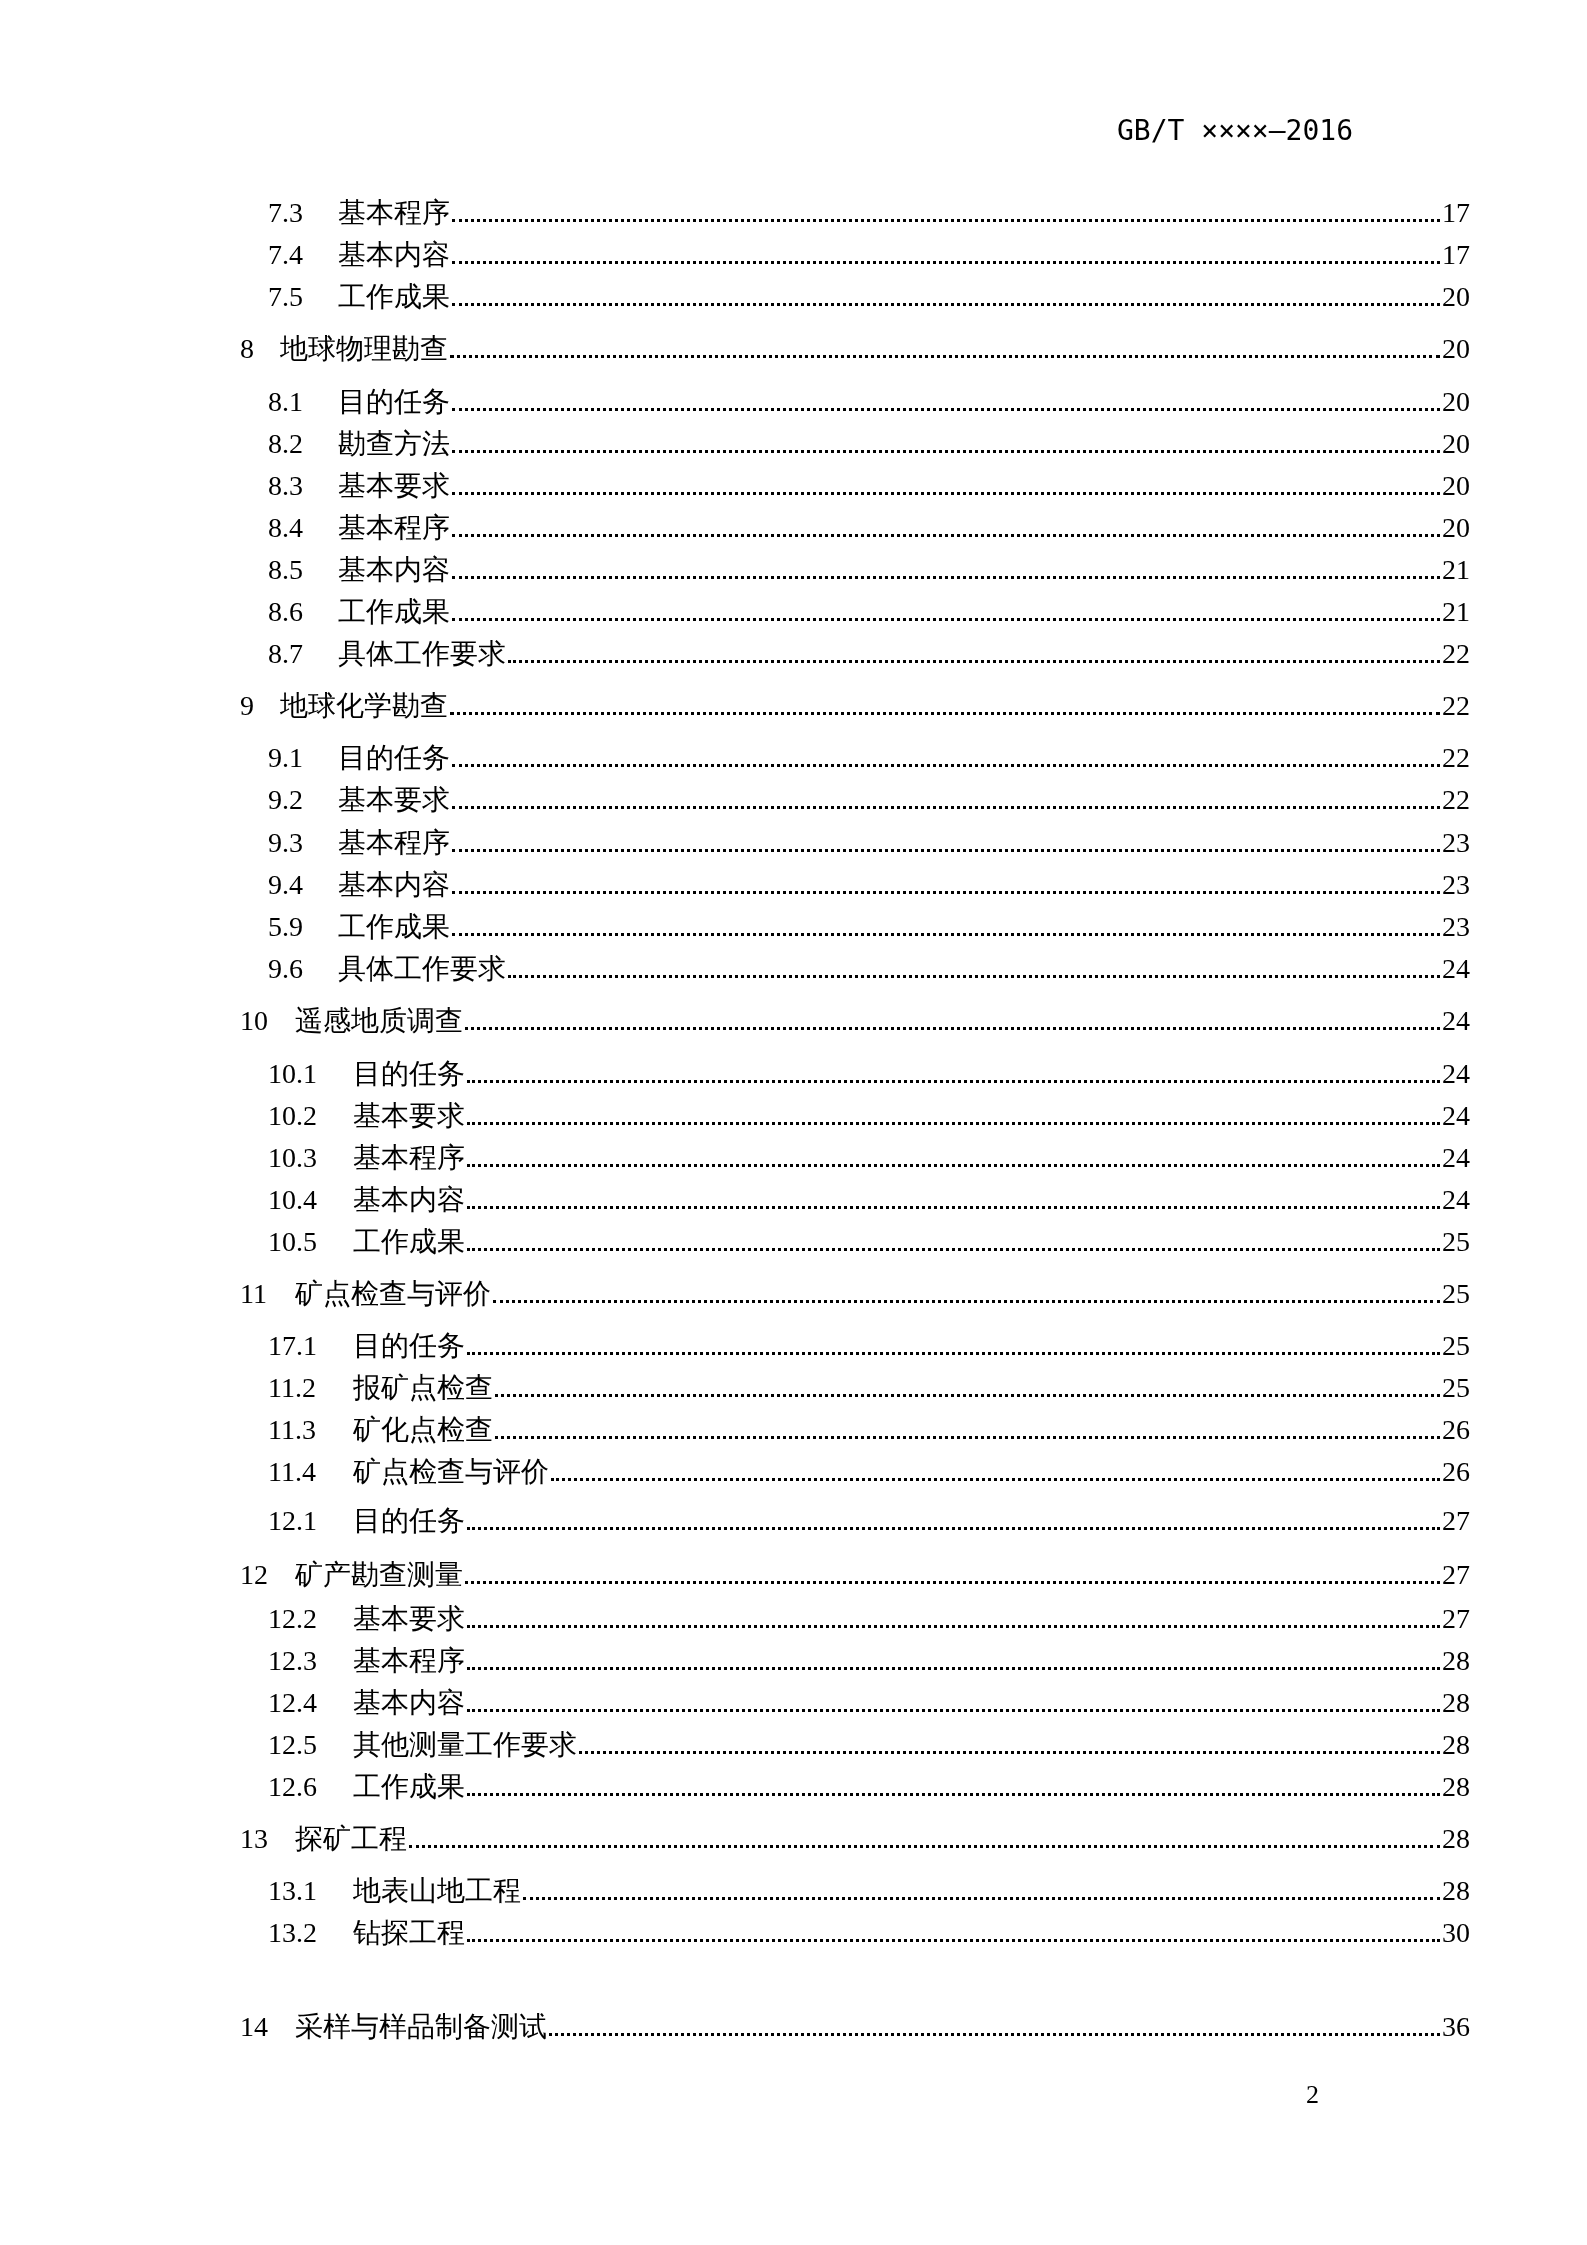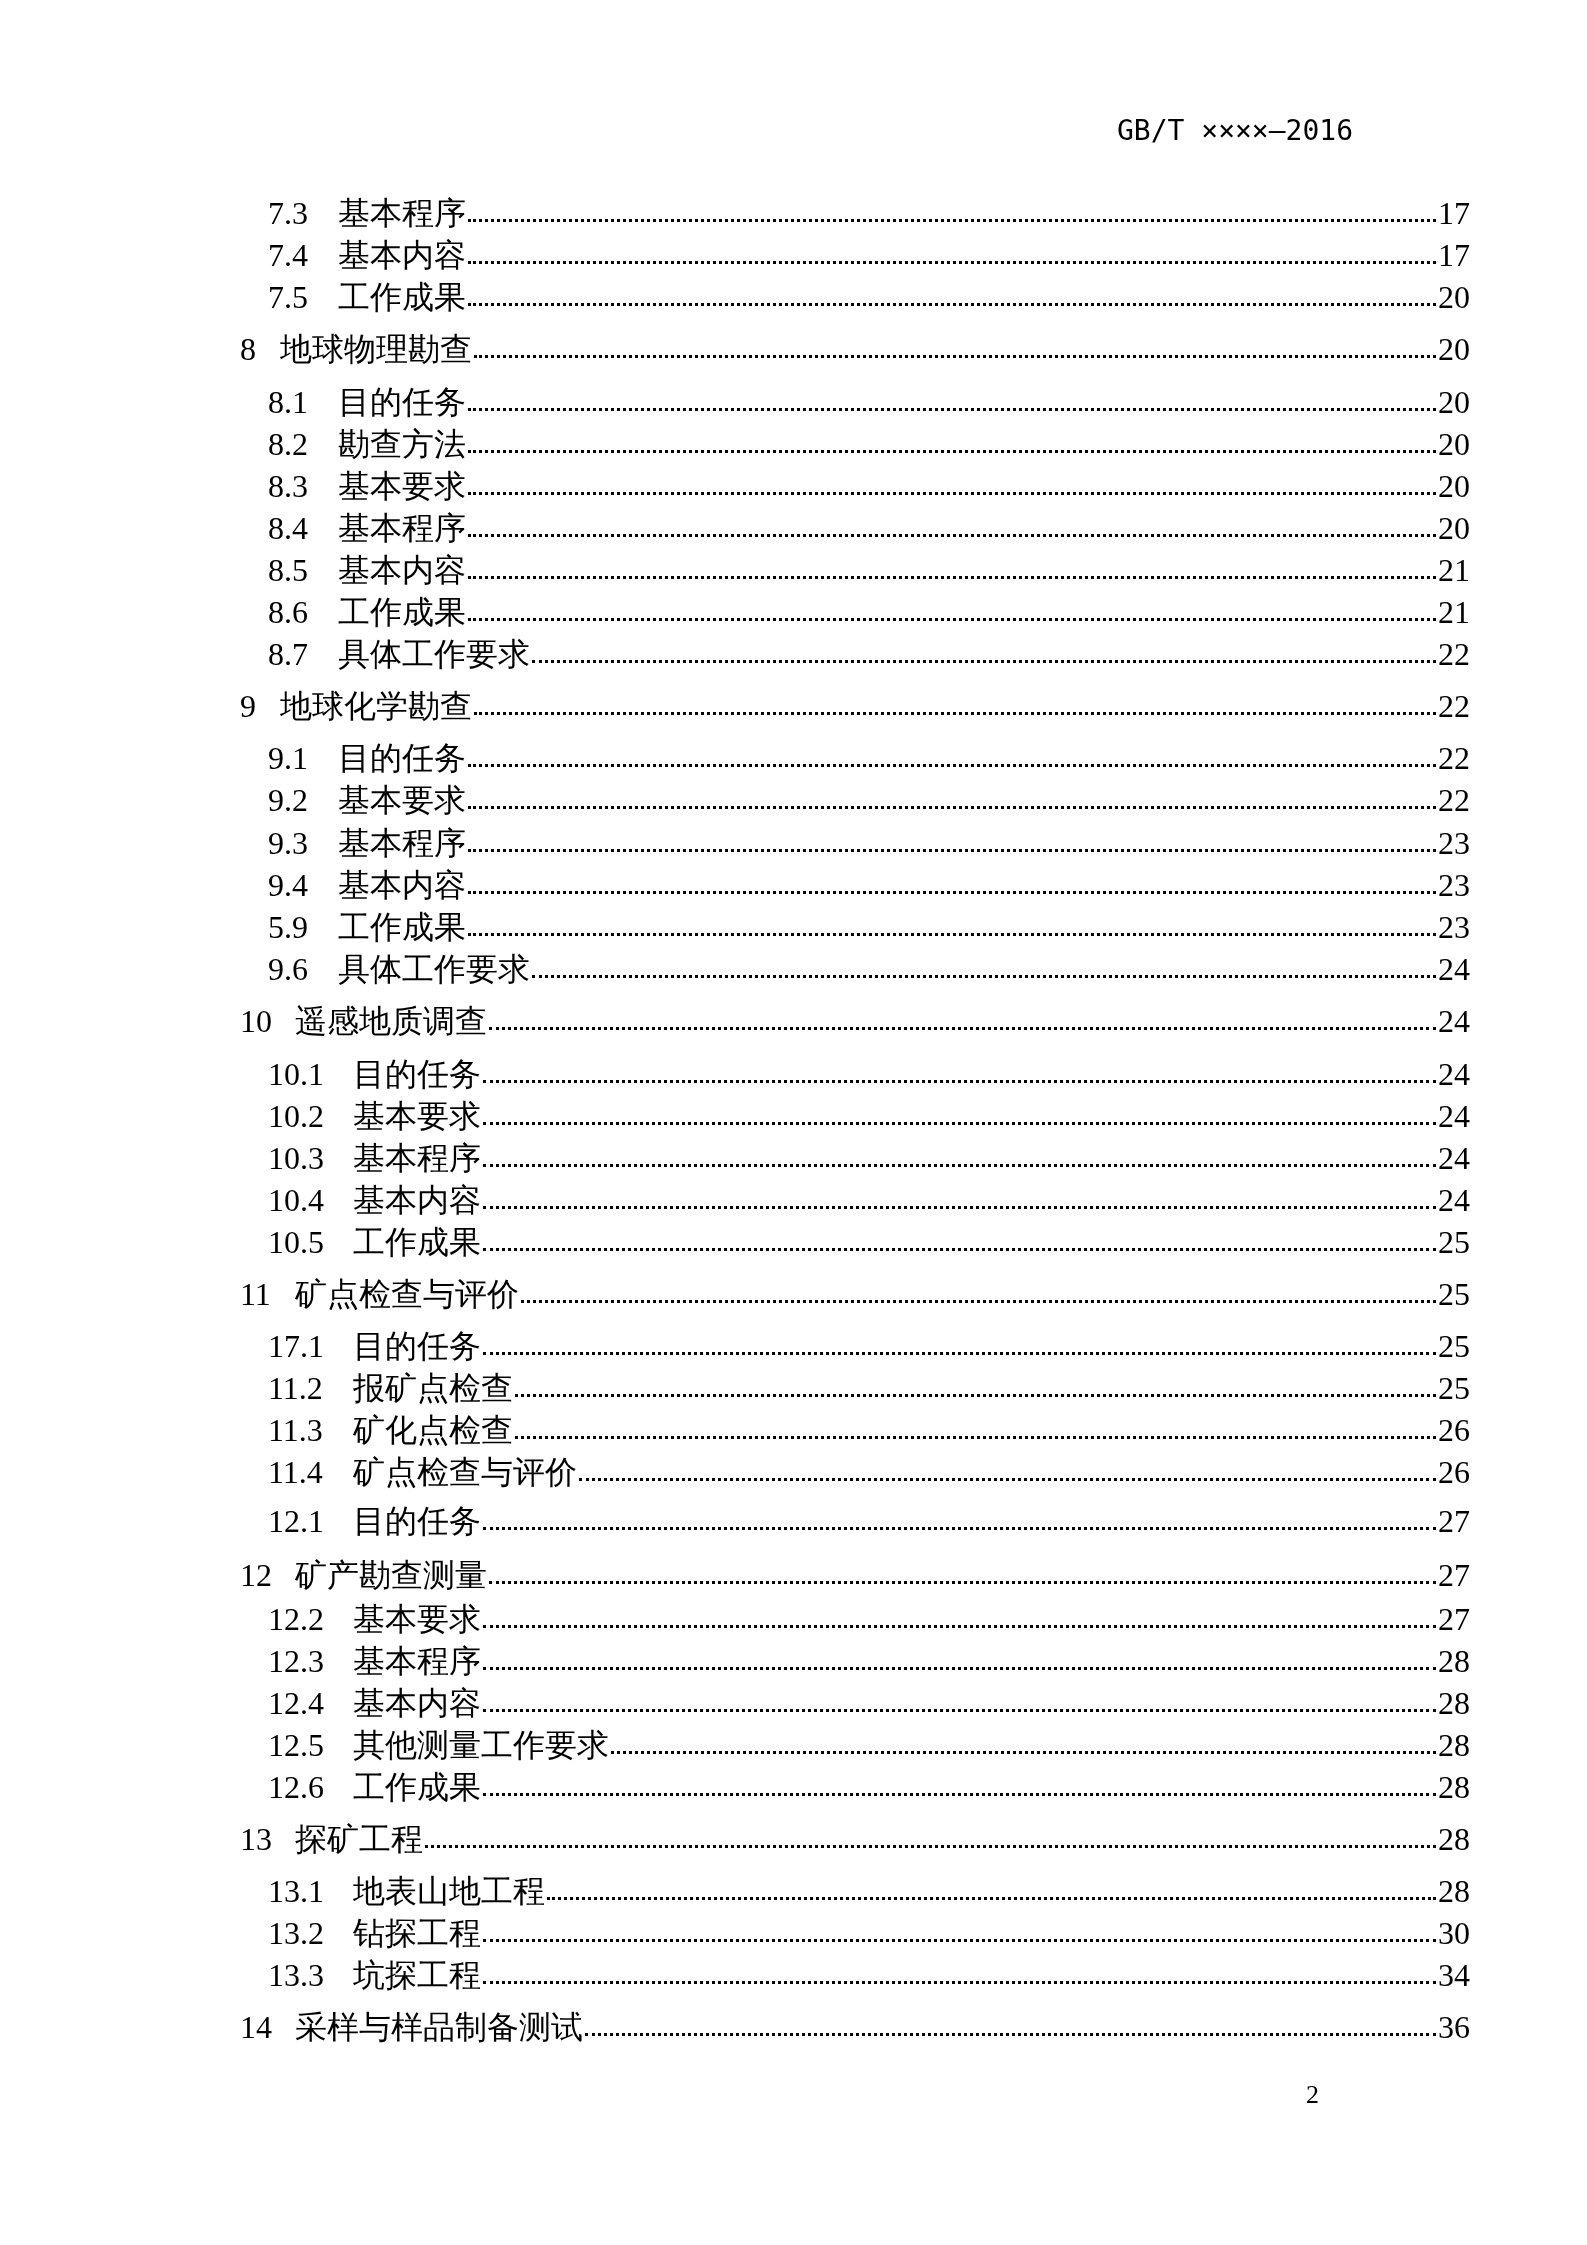--- a/index.html
+++ b/index.html
@@ -1,21 +1,21 @@
 <!DOCTYPE html>
 <html><head>
 <meta charset="utf-8">
 <style>
   html, body { margin:0; padding:0; background:#ffffff; }
   body { width:1587px; height:2245px; position:relative; overflow:hidden;
          font-family:"Liberation Serif","DejaVu Serif",serif; color:#000; }
   .header { position:absolute; left:1117px; top:114px; font-family:"DejaVu Sans Mono","Liberation Mono",monospace;
             font-size:28px; letter-spacing:0px; }
   .toc { position:absolute; left:0; top:0; width:1587px; height:2245px; }
-  .row { position:absolute; height:34px; display:flex; align-items:flex-end; font-size:32px; line-height:34px; }
+  .row { position:absolute; height:34px; display:flex; align-items:flex-end; font-size:28px; line-height:34px; }
   .row.l1 { left:240px; width:1230px; }
   .row.l2 { left:268px; width:1202px; }
   .num { white-space:nowrap; }
   .row.l1 .num { width:40px; }
   .row.l1 .num.wide { width:55px; }
   .row.l2 .num { width:70px; }
   .row.l2 .num.wide { width:85px; }
   .title { white-space:nowrap; }
   .leader { flex:1; border-bottom:3px dotted #000; margin:0 2px 8px 2px; height:0; }
   .page { white-space:nowrap; text-align:right; }
@@ -254,26 +254,20 @@
       <span class="title">地表山地工程</span>
       <span class="leader"></span>
       <span class="page">28</span>
     </div>
     <div class="row l2" style="top: 1916px;">
       <span class="num wide">13.2</span>
       <span class="title">钻探工程</span>
       <span class="leader"></span>
       <span class="page">30</span>
     </div>
-    <div class="row l2" style="top: 1958px;">
-      <span class="num wide">13.3</span>
-      <span class="title">坑探工程</span>
-      <span class="leader"></span>
-      <span class="page">34</span>
-    </div>
     <div class="row l1" style="top: 2010px;">
       <span class="num wide">14</span>
       <span class="title">采样与样品制备测试</span>
       <span class="leader"></span>
       <span class="page">36</span>
     </div>
   </div>
 
 <div class="footer">2</div>
 

